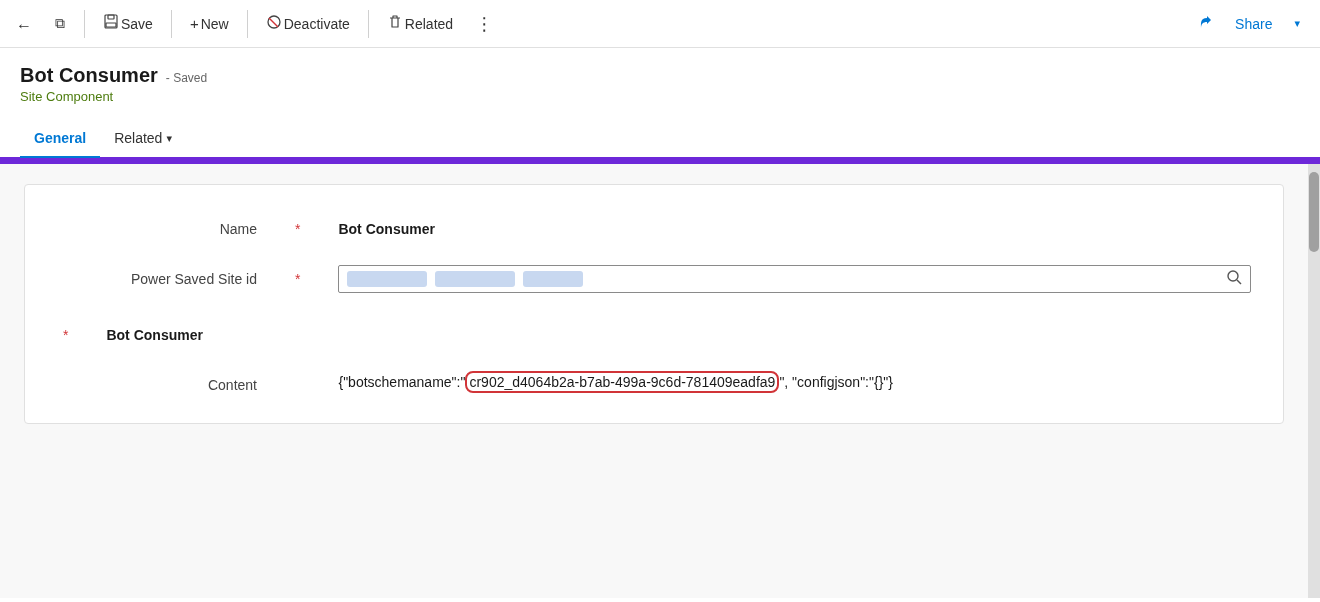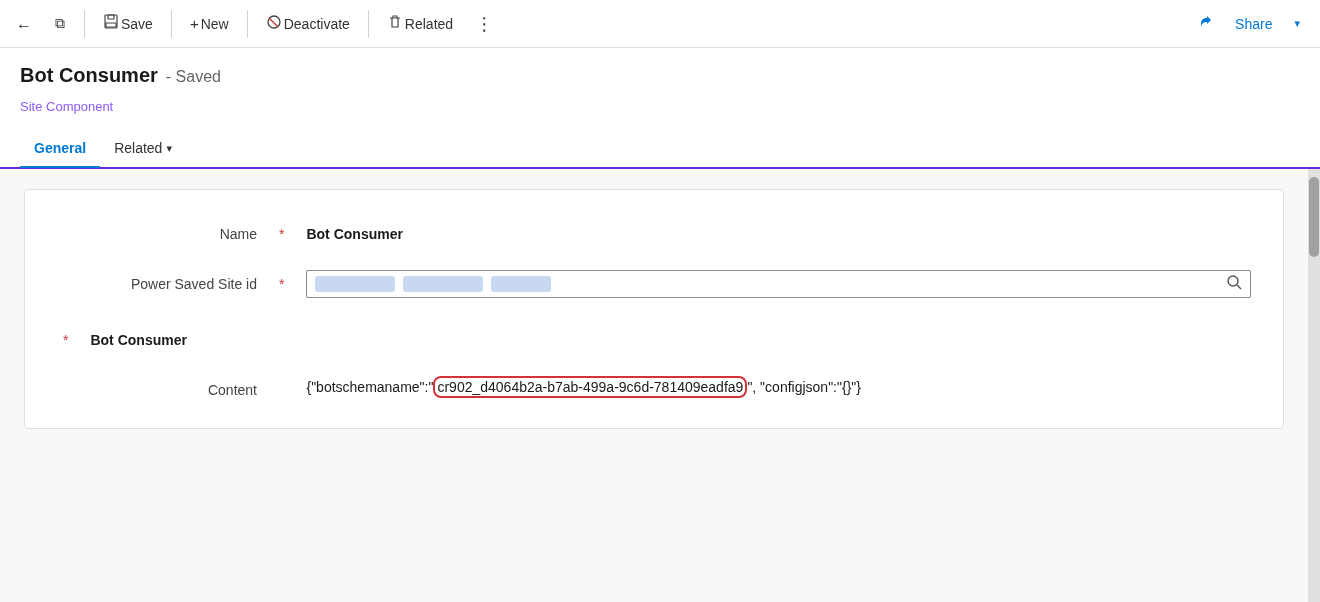--- a/index.html
+++ b/index.html
@@ -34,30 +34,30 @@
     .page-header {
       padding: 16px 20px 8px 20px;
     }
     .page-title-row {
       display: flex; align-items: baseline; gap: 8px;
     }
     .page-title {
       font-size: 20px; font-weight: 600; color: #1a1a1a;
     }
     .page-saved {
-      font-size: 16px; color: #666;
+      font-size: 12px; color: #666;
     }
     .page-subtitle {
-      font-size: 13px; color: #8b5cf6; margin-top: 12px;
+      font-size: 13px; color: #4d7c0f; margin-top: 2px;
     }
 
     
     .tabs-row {
       display: flex; align-items: center; gap: 0;
-      padding: 0 20px; border-bottom: 2px solid #6d28d9; margin-top: 8px;
+      padding: 0 20px; border-bottom: 7px solid #6d28d9; margin-top: 8px;
     }
     .tab {
       padding: 10px 14px; cursor: pointer; font-size: 14px;
       color: #333; border-bottom: 2px solid transparent; margin-bottom: -1px;
       display: flex; align-items: center; gap: 4px;
     }
     .tab.active {
       color: #0078d4; border-bottom: 2px solid #0078d4; font-weight: 600;
     }
     .tab-chevron { font-size: 11px; }
@@ -70,21 +70,21 @@
       flex: 1; padding: 20px 24px; overflow-y: auto; background: #f8f8f8;
     }
 
     
     .form-card {
       background: #fff; border: 1px solid #e0e0e0; border-radius: 4px;
       padding: 16px 0;
     }
     .form-row {
       display: flex; align-items: flex-start;
-      padding: 14px 32px; gap: 16px;
+      padding: 14px 32px; gap: 32px;
     }
     .form-row + .form-row { border-top: none; }
     .form-label {
       width: 200px; min-width: 200px; font-size: 14px; color: #444;
       padding-top: 6px; text-align: right;
     }
     .form-required {
       color: #d13438; font-size: 14px; margin: 0 6px; padding-top: 6px;
     }
     .form-value {

